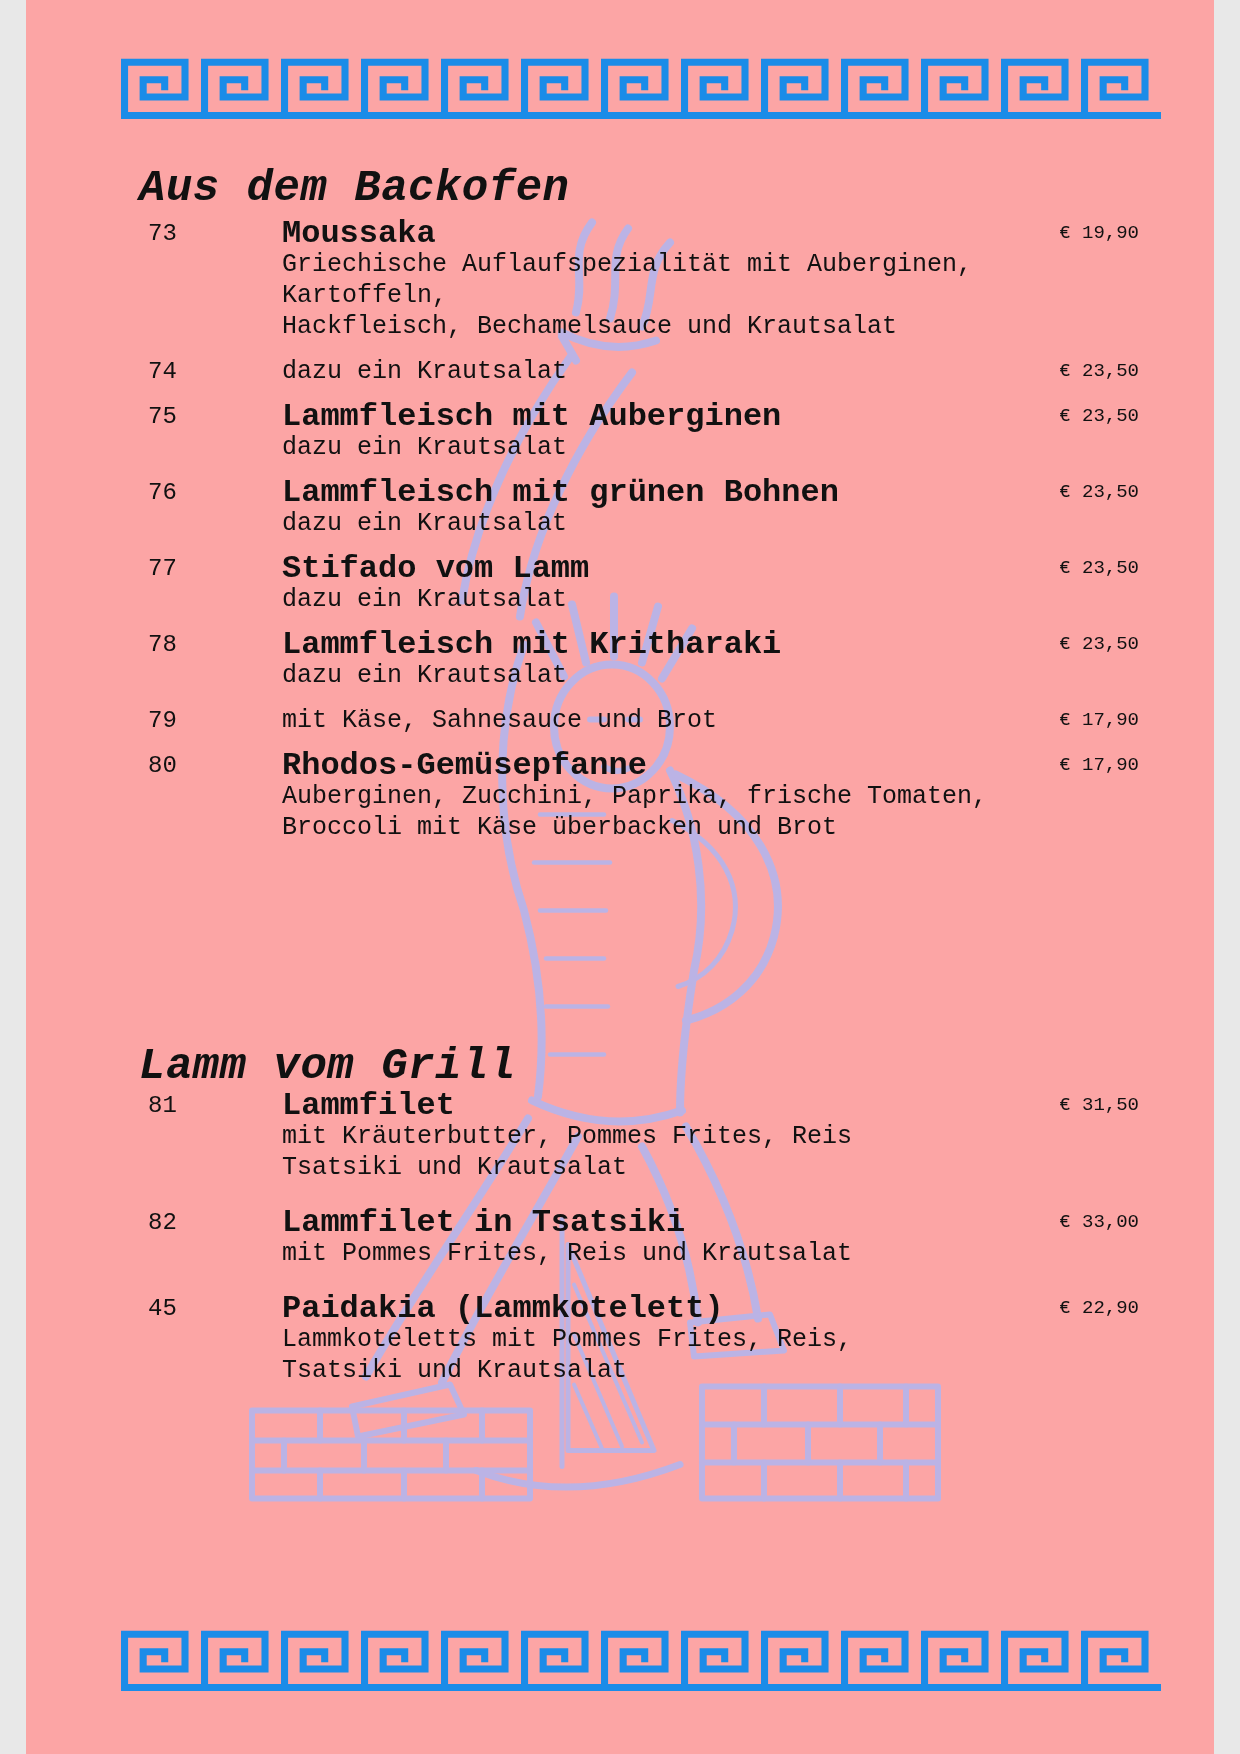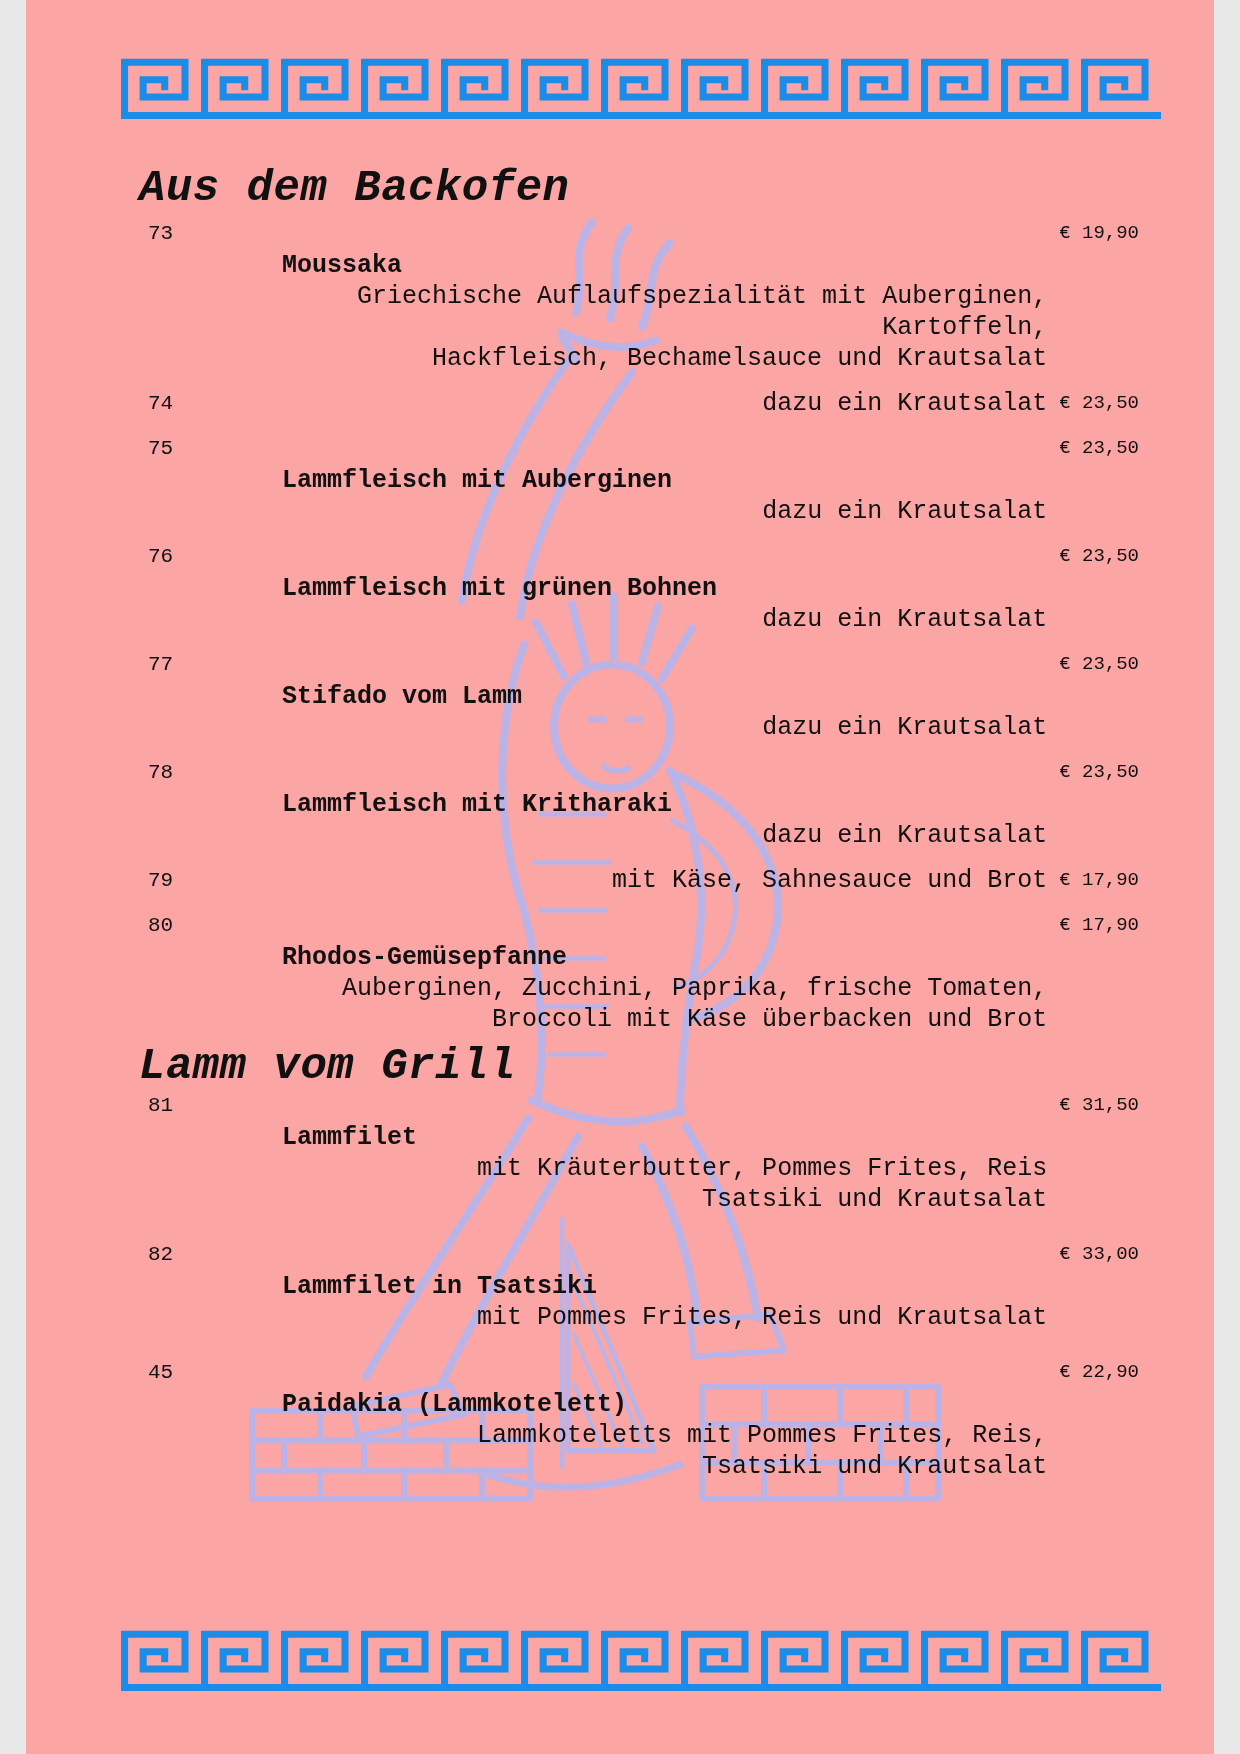--- a/index.html
+++ b/index.html
@@ -35,24 +35,24 @@
     letter-spacing:0.5px;white-space:nowrap;
   }
   #h1{left:113px;top:134px;}
   #h2{left:113px;top:1012px;}
 
   #sec1{left:122px;top:218px;width:991px;}
   #sec2{left:122px;top:1090px;width:991px;}
 
   .row{display:flex;align-items:flex-start;margin-bottom:14px;}
   #sec2 .row{margin-bottom:24px;}
-  .row .num{flex:0 0 134px;font-size:21px;line-height:31px;}
+  .row .num{flex:0 0 134px;font-size:24px;line-height:31px;}
   .row .mid{flex:1 1 auto;min-width:0;}
-  .row .name{font-size:25px;line-height:31px;font-weight:bold;margin-top:32px;}
-  .row .desc{font-size:25px;line-height:31px;white-space:pre-line;text-align:right;}
+  .row .name{font-size:32px;line-height:31px;font-weight:bold;}
+  .row .desc{font-size:25px;line-height:31px;white-space:pre-line;}
   .row .price{flex:0 0 auto;margin-left:12px;font-size:19px;line-height:31px;white-space:nowrap;text-align:right;}
 
   #footer-note{
     left:0;top:1576px;width:1114px;text-align:center;
     font-size:21px;line-height:26px;
   }
 </style>
 </head>
 <body>
 

